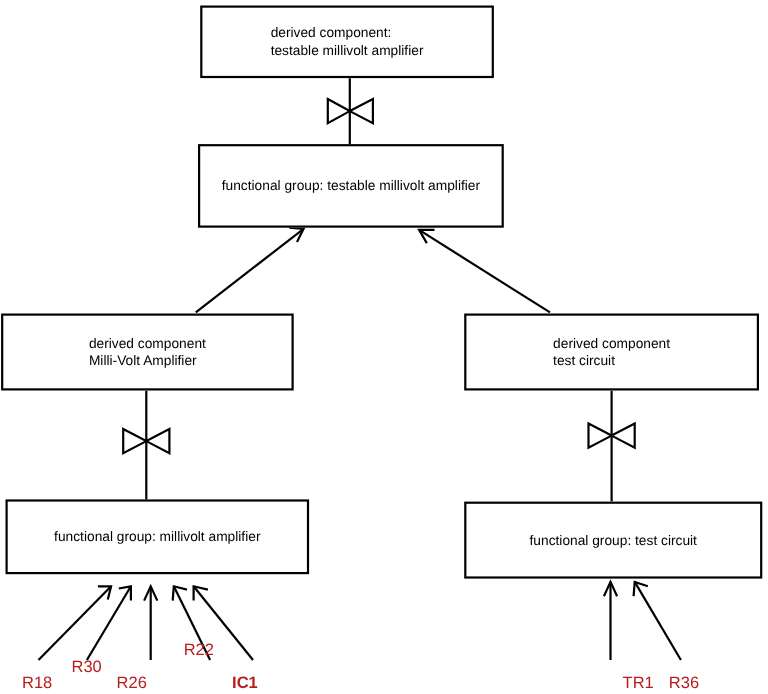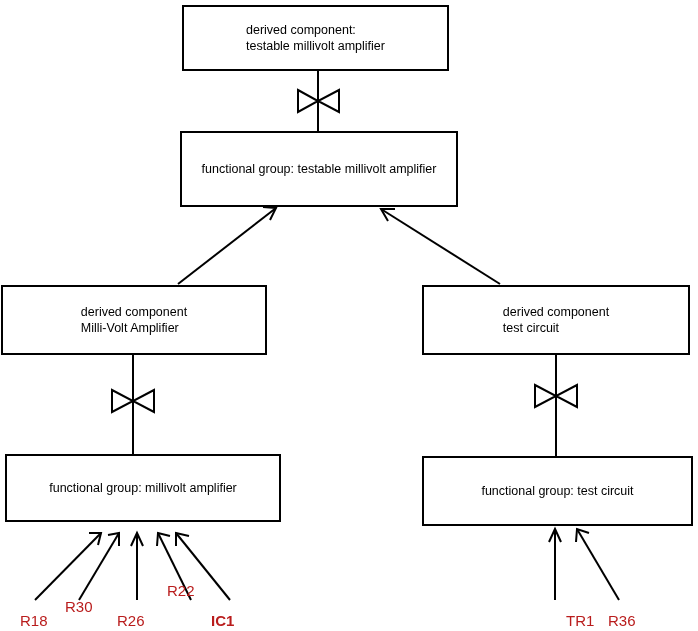--- a/index.html
+++ b/index.html
@@ -149,19 +149,19 @@
   <div class="node center-text" style="left:5px; top:454px; width:276px; height:68px;">
     <span class="label">functional group: millivolt amplifier</span>
   </div>
 
   <div class="node center-text" style="left:422px; top:456px; width:271px; height:70px;">
     <span class="label">functional group: test circuit</span>
   </div>
 
   <div class="term-label" style="left:20px; top:614px;">R18</div>
   <div class="term-label" style="left:65px; top:600px;">R30</div>
-  <div class="term-label" style="left:117px; top:614px;">R26</div>
+  <div class="term-label" style="left:106px; top:614px;">R26</div>
   <div class="term-label" style="left:167px; top:584px;">R22</div>
   <div class="term-label" style="left:211px; top:614px;font-weight:bold;">IC1</div>
   <div class="term-label" style="left:566px; top:614px;">TR1</div>
   <div class="term-label" style="left:608px; top:614px;">R36</div>
 
 </div>
 
 </body></html>

